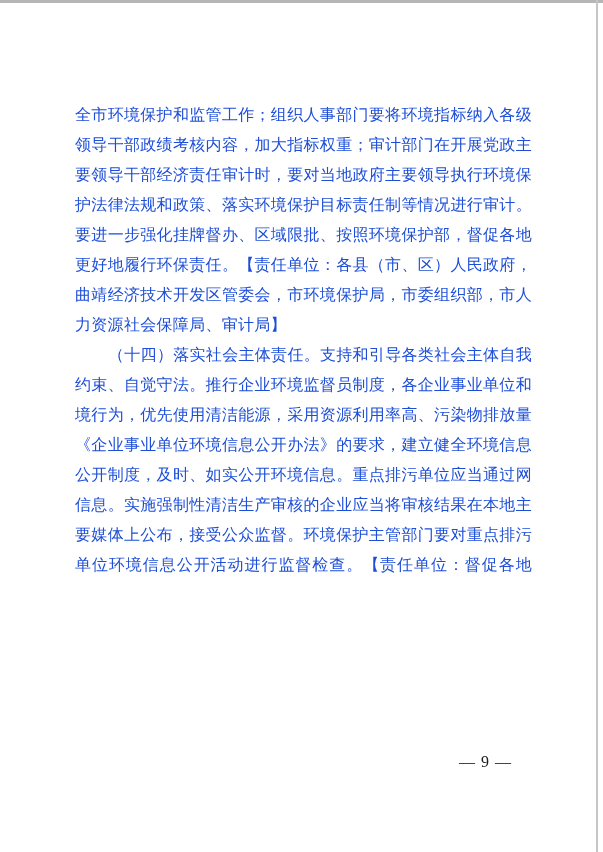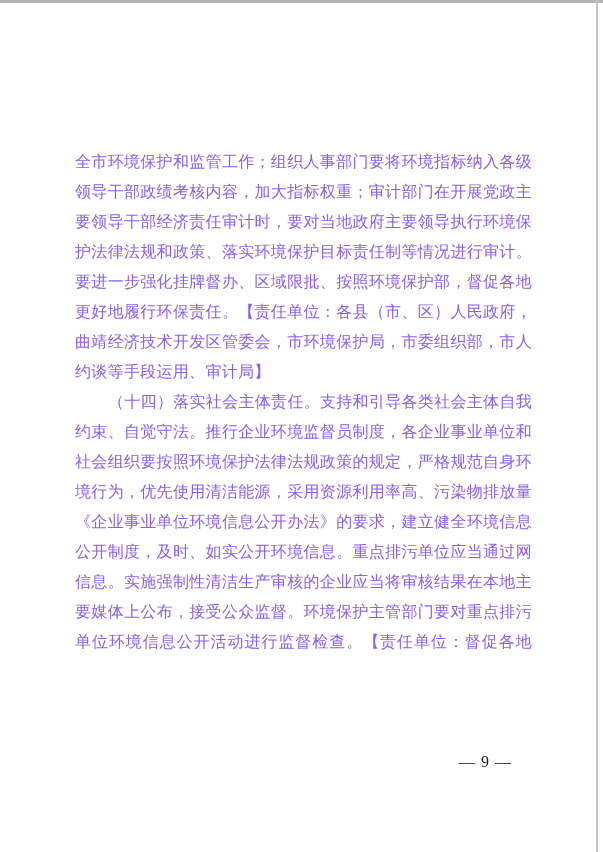--- a/index.html
+++ b/index.html
@@ -29,25 +29,24 @@
     left: 596px;
     width: 2px;
     height: 852px;
     background: #c6c6c6;
   }
   .text-block {
     position: absolute;
     left: 75px;
     top: 100px;
     width: 457px;
-    color: #8b5cf6;
+    color: #1d4ed8;
     font-size: 16px;
     line-height: 30px;
     letter-spacing: 0.3px;
-    margin-top: 47px;
   }
   .line {
     width: 457px;
     height: 30px;
     white-space: nowrap;
     text-align: justify;
     text-align-last: justify;
     text-justify: inter-character;
   }
   .line.para-end {
@@ -76,24 +75,23 @@
   <div class="scan-edge-right"></div>
 
   <div class="text-block">
     <div class="line">全市环境保护和监管工作；组织人事部门要将环境指标纳入各级</div>
     <div class="line">领导干部政绩考核内容，加大指标权重；审计部门在开展党政主</div>
     <div class="line">要领导干部经济责任审计时，要对当地政府主要领导执行环境保</div>
     <div class="line">护法律法规和政策、落实环境保护目标责任制等情况进行审计。</div>
     <div class="line">要进一步强化挂牌督办、区域限批、按照环境保护部，督促各地</div>
     <div class="line">更好地履行环保责任。【责任单位：各县（市、区）人民政府，</div>
     <div class="line">曲靖经济技术开发区管委会，市环境保护局，市委组织部，市人</div>
-    <div class="line para-end">约谈等手段运用、审计局】</div>
+    <div class="line para-end">力资源社会保障局、审计局】</div>
     <div class="line indent">（十四）落实社会主体责任。支持和引导各类社会主体自我</div>
     <div class="line">约束、自觉守法。推行企业环境监督员制度，各企业事业单位和</div>
-    <div class="line">社会组织要按照环境保护法律法规政策的规定，严格规范自身环</div>
     <div class="line">境行为，优先使用清洁能源，采用资源利用率高、污染物排放量</div>
     <div class="line">《企业事业单位环境信息公开办法》的要求，建立健全环境信息</div>
     <div class="line">公开制度，及时、如实公开环境信息。重点排污单位应当通过网</div>
     <div class="line">信息。实施强制性清洁生产审核的企业应当将审核结果在本地主</div>
     <div class="line">要媒体上公布，接受公众监督。环境保护主管部门要对重点排污</div>
     <div class="line">单位环境信息公开活动进行监督检查。【责任单位：督促各地</div>
   </div>
 
   <div class="page-number">— 9 —</div>
 </div>

